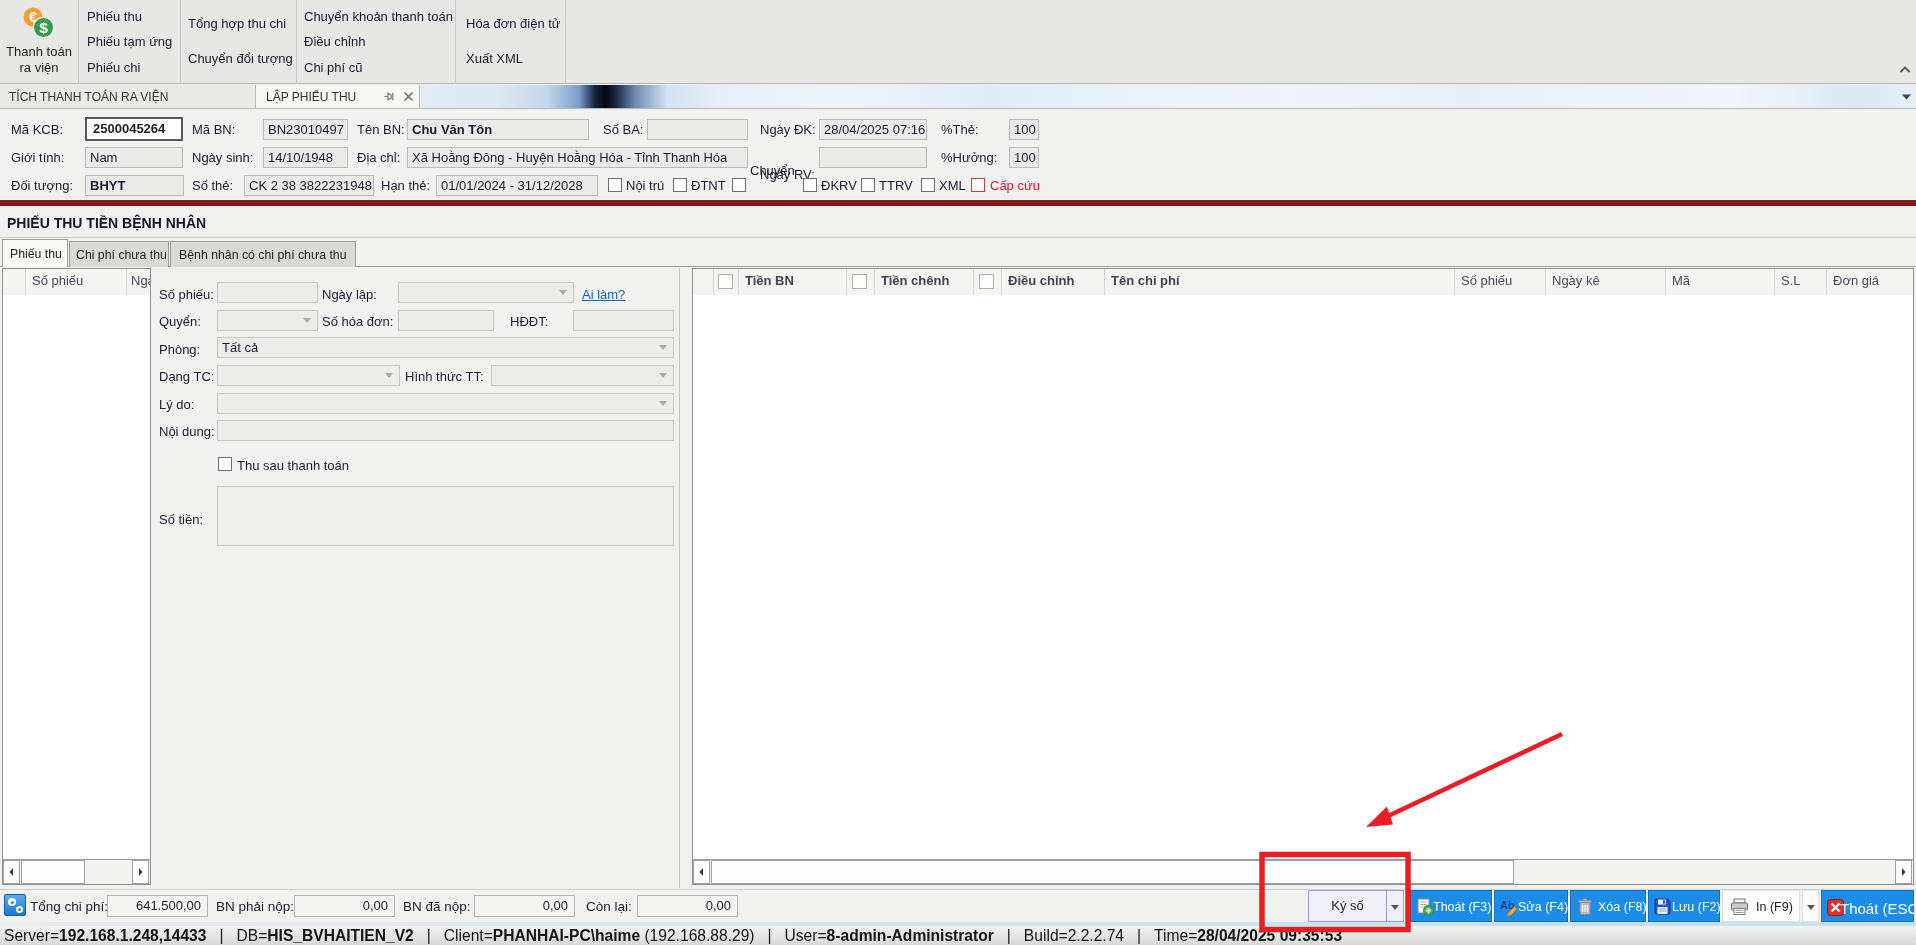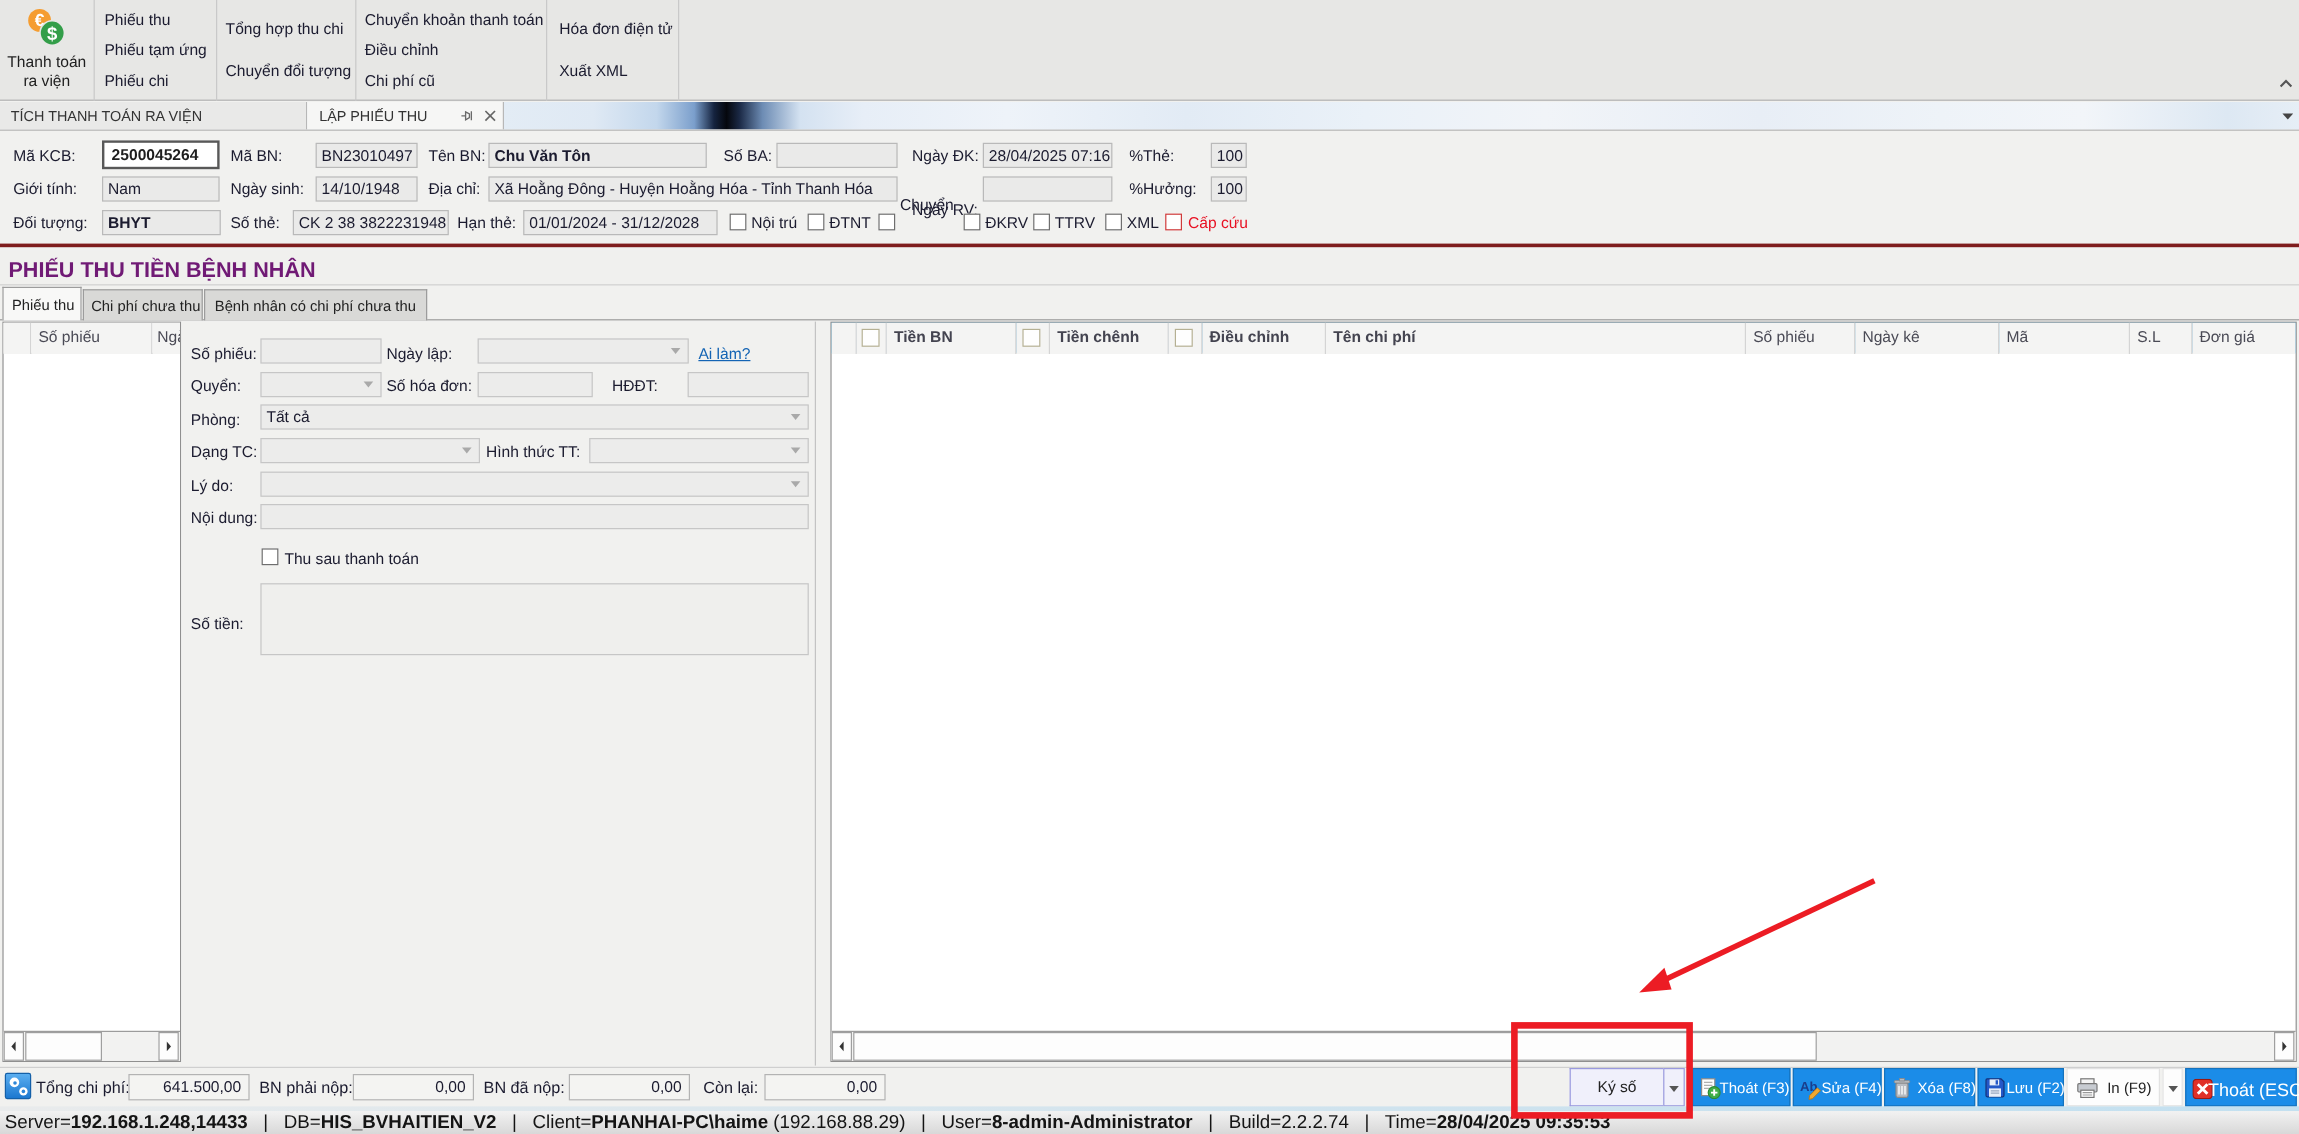--- a/index.html
+++ b/index.html
@@ -68,21 +68,21 @@
           <line x1="1.5" y1="1.5" x2="9.5" y2="9.5"></line>
           <line x1="9.5" y1="1.5" x2="1.5" y2="9.5"></line>
         </g>
       </svg>
   </div>
   <svg class="abs" style="left:1901px;top:8px;" width="11" height="8" viewBox="0 0 11 8">
       <path d="M1 1.5 L5.5 6.5 L10 1.5 Z" fill="#444"></path>
     </svg>
 </div>
 
-<div class="abs" id="patient" style="left:0;top:108px;width:1916px;height:98px;background:#f1f1ef;border-top:1px solid #b7b7b7;border-bottom:3px solid #7f1d1d;">
+<div class="abs" id="patient" style="left:0;top:108px;width:1916px;height:98px;background:#f1f1ef;border-top:1px solid #b7b7b7;border-bottom:6px solid #7f1d1d;">
 
   <div class="lbl" style="left:11px;top:13px;">Mã KCB:</div>
   <div class="abs" style="left:85px;top:8px;width:98px;height:24px;background:#fff;border:2px solid #585858;font-weight:bold;">
       <span style="display:block;padding:2px 0 0 6px;">2500045264</span>
     </div>
   <div class="lbl" style="left:192px;top:13px;">Mã BN:</div>
   <div class="fld" style="left:263px;top:10px;width:85px;height:21px;">
       <span>BN23010497</span>
     </div>
   <div class="lbl" style="left:357px;top:13px;">Tên BN:</div>
@@ -141,21 +141,21 @@
     <div class="lbl" style="left:821px;top:69px;">ĐKRV</div>
   <div class="cb" style="left:861px;top:69px;"></div>
     <div class="lbl" style="left:879px;top:69px;">TTRV</div>
   <div class="cb" style="left:921px;top:69px;"></div>
     <div class="lbl" style="left:939px;top:69px;">XML</div>
   <div class="cb" style="left:971px;top:69px;border-color:#cf3a3a;"></div>
     <div class="lbl" style="left:990px;top:69px;color:#e81123;">Cấp cứu</div>
 </div>
 
 <div class="abs" id="secbar" style="left:0;top:209px;width:1916px;height:29px;background:#f0f0ee;border-bottom:1px solid #c9c9c9;">
-  <div class="lbl" style="left:7px;top:6px;font-size:18px;font-weight:bold;color:#701a75;">PHIẾU THU TIỀN BỆNH NHÂN</div>
+  <div class="lbl" style="left:7px;top:6px;font-size:14px;font-weight:bold;color:#0f172a;">PHIẾU THU TIỀN BỆNH NHÂN</div>
 </div>
 <div class="abs" id="tabs2" style="left:0;top:238px;width:1916px;height:29px;background:#f1f1ef;">
   <div class="abs" style="left:0;top:28px;width:1916px;height:1px;background:#9c9c9c;"></div>
   <div class="abs" style="left:69px;top:3px;width:100px;height:26px;background:#d9d9d7;border:1px solid #9c9c9c;border-bottom:none;">
       <div class="lbl" style="left:6px;top:6px;color:#222;font-size:12.3px;">Chi phí chưa thu</div>
     </div>
   <div class="abs" style="left:170px;top:3px;width:186px;height:26px;background:#d9d9d7;border:1px solid #9c9c9c;border-bottom:none;">
       <div class="lbl" style="left:8px;top:6px;color:#222;font-size:12.3px;">Bệnh nhân có chi phí chưa thu</div>
     </div>
   <div class="abs" style="left:2px;top:1px;width:66px;height:28px;background:#f8f8f7;border:1px solid #9c9c9c;border-bottom:none;">

